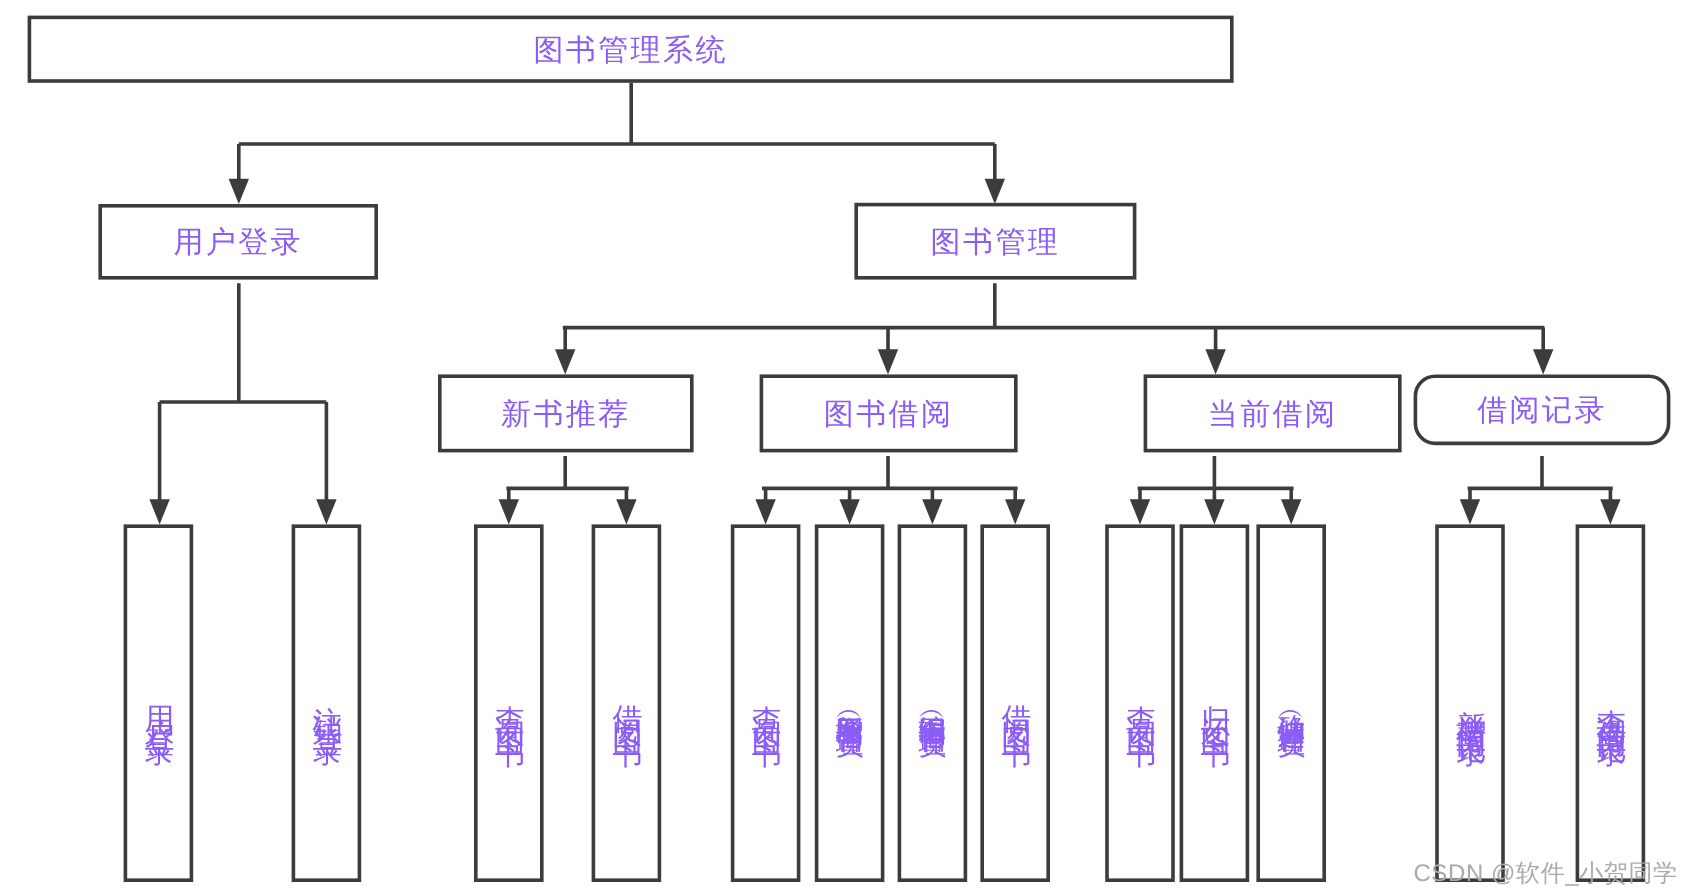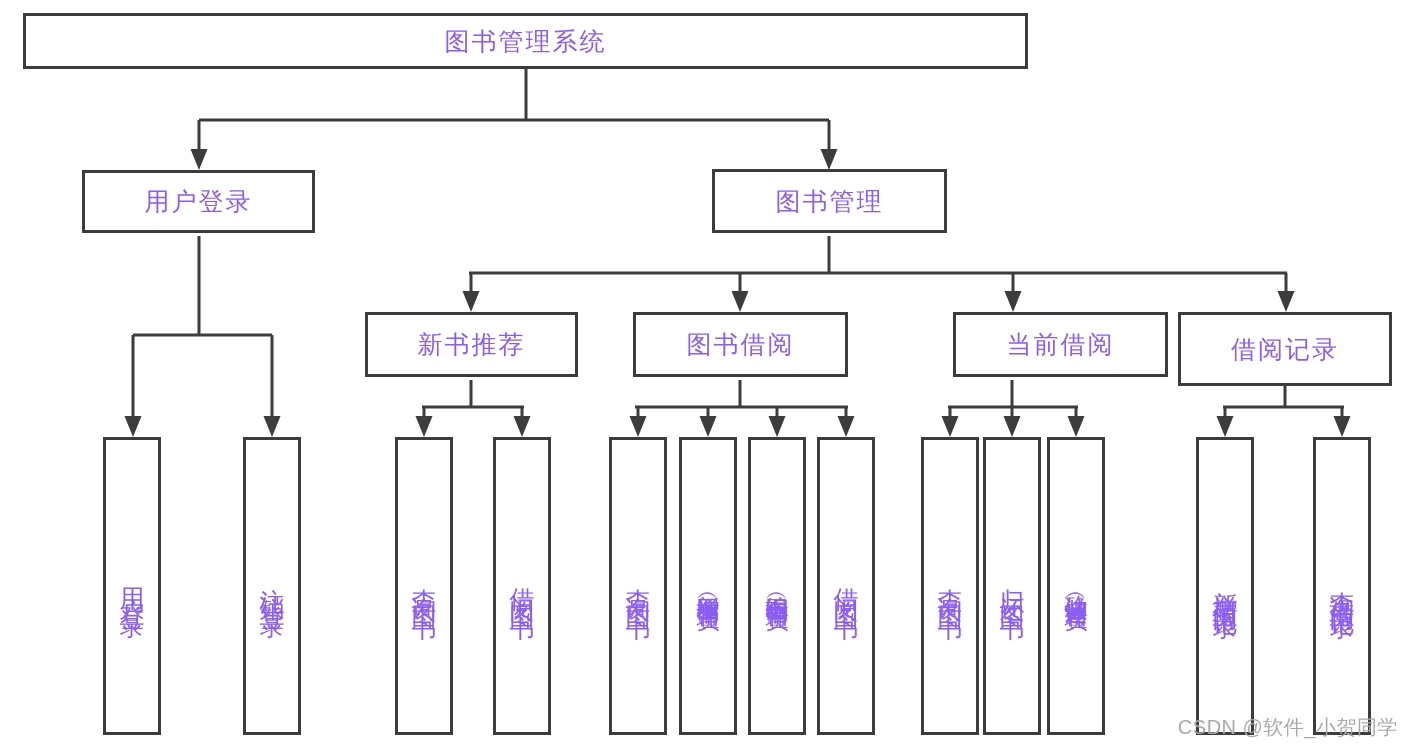--- a/index.html
+++ b/index.html
@@ -127,21 +127,21 @@
 
   <div class="box" style="left:365px; top:312px; width:213px; height:65px;">
     <span class="h-label">新书推荐</span>
   </div>
   <div class="box" style="left:633px; top:312px; width:215px; height:65px;">
     <span class="h-label">图书借阅</span>
   </div>
   <div class="box" style="left:905px; top:312px; width:215px; height:65px;margin-left:48px;">
     <span class="h-label">当前借阅</span>
   </div>
-  <div class="box" style="left:1178px; top:312px; width:214px; height:74px;">
+  <div class="box" style="left:1178px; top:312px; width:214px; height:59px;border-radius:18px;">
     <span class="h-label">借阅记录</span>
   </div>
 
   <div class="box leaf" style="left:103px;">
     <span class="v-label">用户登录</span>
   </div>
   <div class="box leaf" style="left:243px;">
     <span class="v-label">注销登录</span>
   </div>
 

